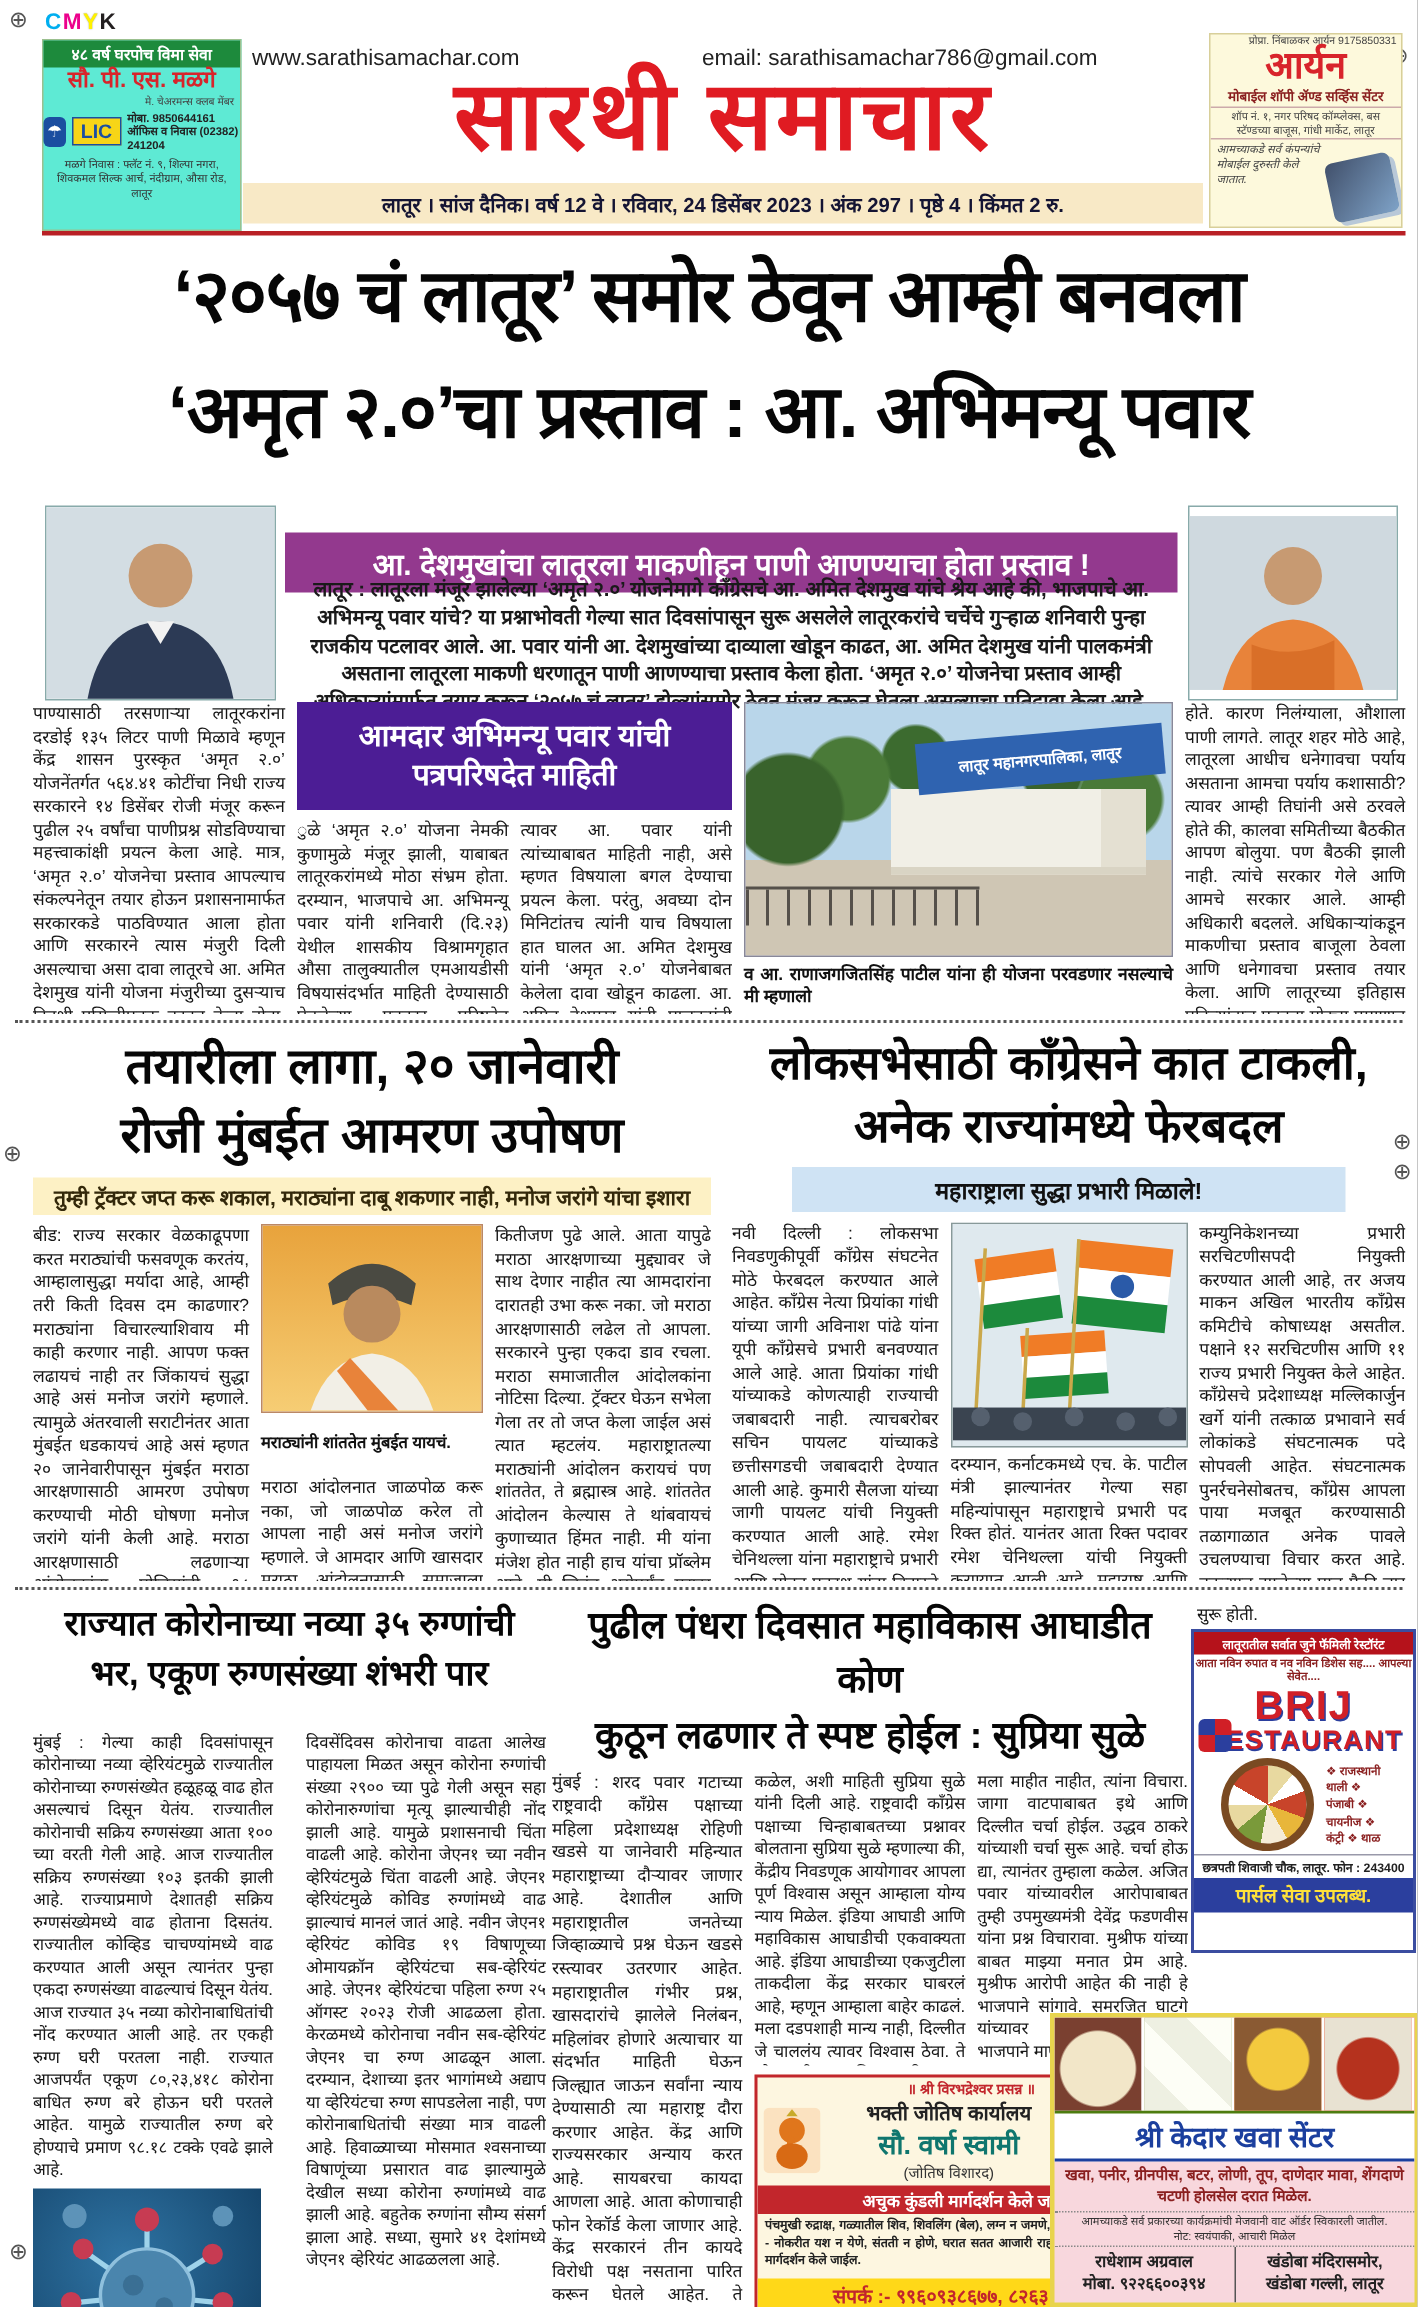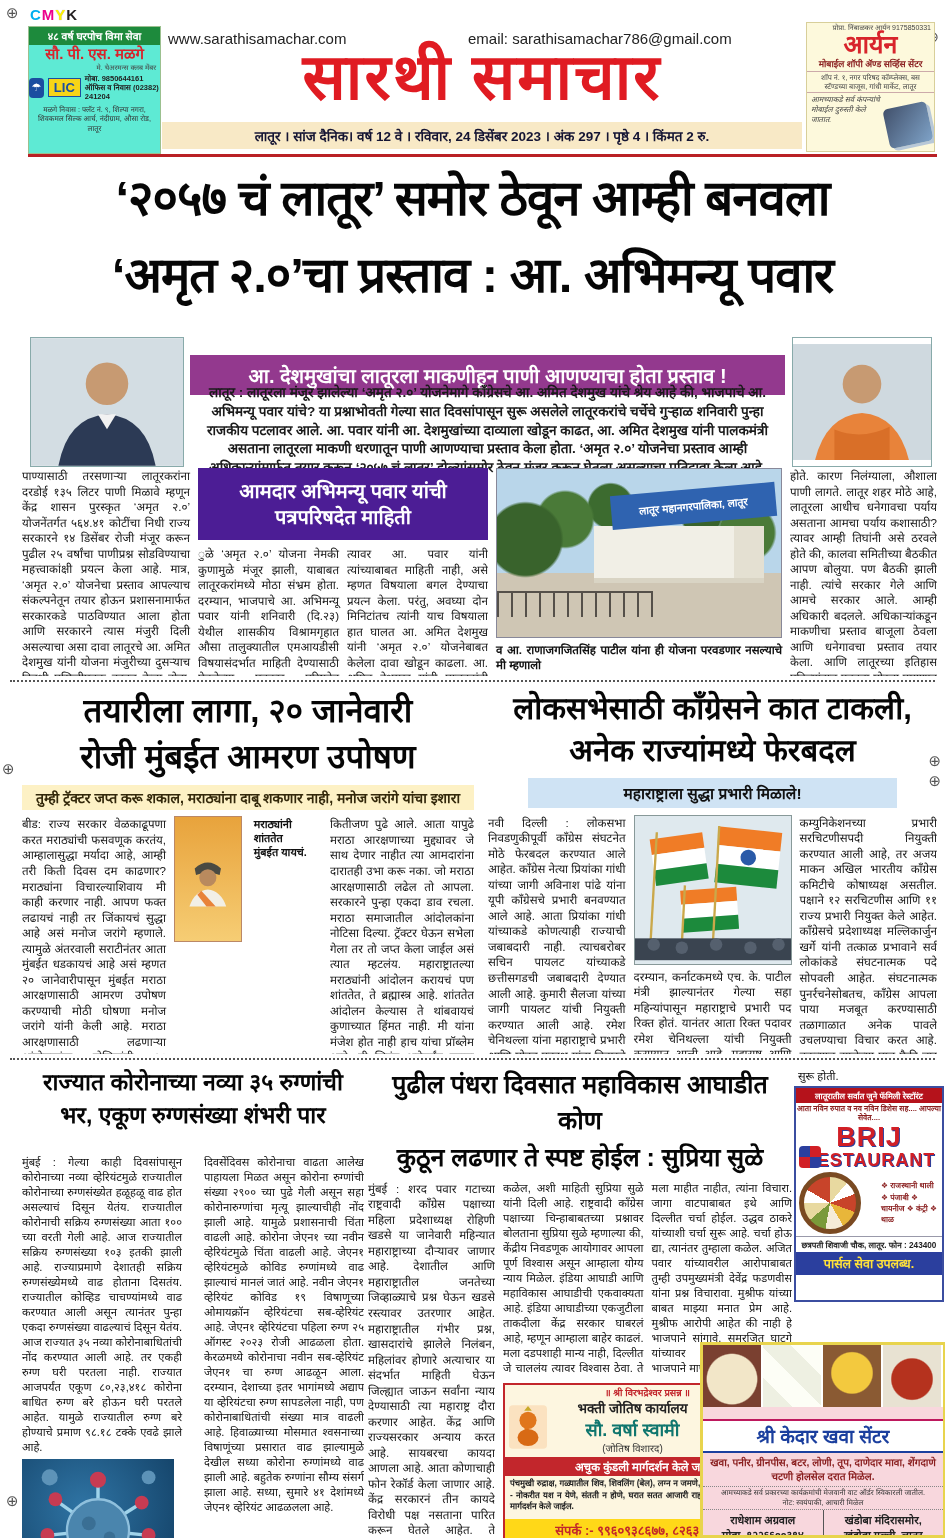--- a/index.html
+++ b/index.html
@@ -89,21 +89,21 @@
   .sec2{position:absolute;left:22px;top:688px;width:915px;display:flex;gap:14px;height:366px;overflow:hidden;}
   .st2{width:452px;}  .st3{flex:1;}
   .h2a{font-size:33px;font-weight:800;text-align:center;line-height:1.4;color:#060606;}
   .h3a{font-size:31px;font-weight:800;text-align:center;line-height:1.35;color:#060606;}
   .ystrip{background:#fdf1c5;font-weight:bold;font-size:14px;text-align:center;color:#33280a;
           padding:3px 2px;margin:5px 0 6px;white-space:nowrap;overflow:hidden;}
   .bstrip{background:#cfe3f4;font-weight:bold;font-size:15.5px;text-align:center;color:#111;
           padding:4px 2px;margin:6px 40px 7px;}
   .s2body,.s3body{display:flex;gap:8px;overflow:hidden;}
   .s2body{height:252px;} .s3body{height:250px;}
-  .s2c{flex:1;} .s2mid{width:148px;display:flex;flex-direction:row;gap:12px;}
+  .s2c{flex:1;} .s2mid{width:148px;display:flex;flex-direction:column;gap:12px;}
   .jarange{position:relative;height:124px;border:1px solid #b86;overflow:hidden;
            background:linear-gradient(180deg,#e8a33c,#f6cd74);}
   .jarange svg{width:100%;height:100%;}
   .cap2{font-size:11px;font-weight:bold;margin:2px 0;line-height:1.25;}
   .s3mid{width:158px;display:flex;flex-direction:column;}
   .flags{position:relative;height:148px;border:1px solid #899;overflow:hidden;background:#dfe9ee;margin-bottom:4px;}
   .flags svg{width:100%;height:100%;}
 
   
   .sec3{position:absolute;left:0;top:1064px;width:945px;height:474px;}
@@ -126,21 +126,21 @@
   
   .brij{position:absolute;left:794px;top:22px;width:146px;height:212px;border:2px solid #3b4da0;background:#fff;
         text-align:center;overflow:hidden;}
   .brij .band1{background:#b5121b;color:#fff;font-weight:bold;font-size:8.2px;padding:2px 1px;}
   .brij .line2{color:#8a1f1f;font-size:7.6px;font-weight:bold;line-height:1.25;padding:1px 0;}
   .brij .bigname{color:#d11f26;font-weight:800;font-size:27px;line-height:1;letter-spacing:1px;
                  text-shadow:1px 1px 0 #2b3f9e;}
   .brij .bigname2{color:#d11f26;font-weight:800;font-size:18px;line-height:1.05;letter-spacing:1px;
                   text-shadow:1px 1px 0 #2b3f9e;}
   .brij .star{position:absolute;left:3px;top:58px;width:22px;height:22px;background:conic-gradient(#d11f26 0 25%,#2b3f9e 25% 50%,#d11f26 50% 75%,#2b3f9e 75%);border-radius:4px;}
-  .brij .foodrow{display:flex;align-items:center;gap:20px;padding:2px 3px;}
+  .brij .foodrow{display:flex;align-items:center;gap:8px;padding:2px 18px;}
   .thali{width:52px;height:52px;border-radius:50%;border:5px solid #7a4a22;flex:none;
          background:conic-gradient(#e8d9a0 0 40deg,#fff 40deg 70deg,#c8442a 70deg 110deg,#e8b63a 110deg 150deg,#f5ecd8 150deg 190deg,#7a9a3a 190deg 230deg,#e8d9a0 230deg 270deg,#fff 270deg 300deg,#c8442a 300deg 360deg);}
   .brij .items{font-size:7.8px;font-weight:bold;color:#8a1f1f;text-align:left;line-height:1.45;}
   .brij .addr{font-size:8.2px;font-weight:bold;color:#222;border-top:1px solid #99a;padding:2px 0;}
   .brij .band2{background:#2b3f9e;color:#ffe13a;font-weight:800;font-size:12.5px;padding:3px 0;}
 
   
   .bhakti{border:2px solid #c2262c;background:#fdf6e0;height:156px;margin-top:6px;position:relative;overflow:hidden;}
   .bhakti .top{color:#c2262c;font-weight:bold;font-size:9.5px;text-align:center;padding-top:1px;}
   .bhakti .gems{position:absolute;right:4px;top:2px;display:flex;gap:2px;flex-wrap:wrap;width:34px;}
@@ -161,21 +161,21 @@
   
   .khawa{position:absolute;left:700px;top:278px;width:240px;height:190px;border:3px solid #e8d44d;background:#f8d7dd;
          overflow:hidden;}
   .khawa .strip{display:flex;height:62px;}
   .khawa .strip div{flex:1;border-right:2px solid #fff;}
   .kp1{background:radial-gradient(circle at 50% 55%,#f2e6c8 0 55%,#7a4030 58%);}
   .kp2{background:linear-gradient(45deg,#eef0e2 25%,#fdfef6 25% 50%,#eef0e2 50% 75%,#fdfef6 75%),#9ab86a;}
   .kp3{background:radial-gradient(circle at 50% 45%,#f3c93e 0 45%,#8a5a33 48%),#e8742a;}
   .kp4{background:radial-gradient(circle at 50% 55%,#b5321e 0 45%,#e8e2d2 48%),#e83a1a;}
   .khawa .title{background:#fff;color:#1b3f9e;font-weight:800;font-size:19px;text-align:center;padding:2px 0;
-                border-top:2px solid #be185d;border-bottom:2px solid #1b3f9e;margin-top:12px;}
+                border-top:2px solid #4d7c0f;border-bottom:2px solid #1b3f9e;}
   .khawa .items{color:#8a1f1f;font-weight:800;font-size:10.2px;text-align:center;line-height:1.4;padding:3px 6px 1px;}
   .khawa .note{font-size:7.4px;text-align:center;color:#333;border-top:1px dotted #888;border-bottom:1px dotted #888;
                padding:1px 4px;line-height:1.35;}
   .khawa .bottom{display:flex;font-weight:800;font-size:11px;color:#222;}
   .khawa .bottom div{flex:1;padding:3px 4px;line-height:1.45;text-align:center;}
   .khawa .bottom div:first-child{border-right:1.5px solid #555;}
 </style>
 </head>
 <body>
 

